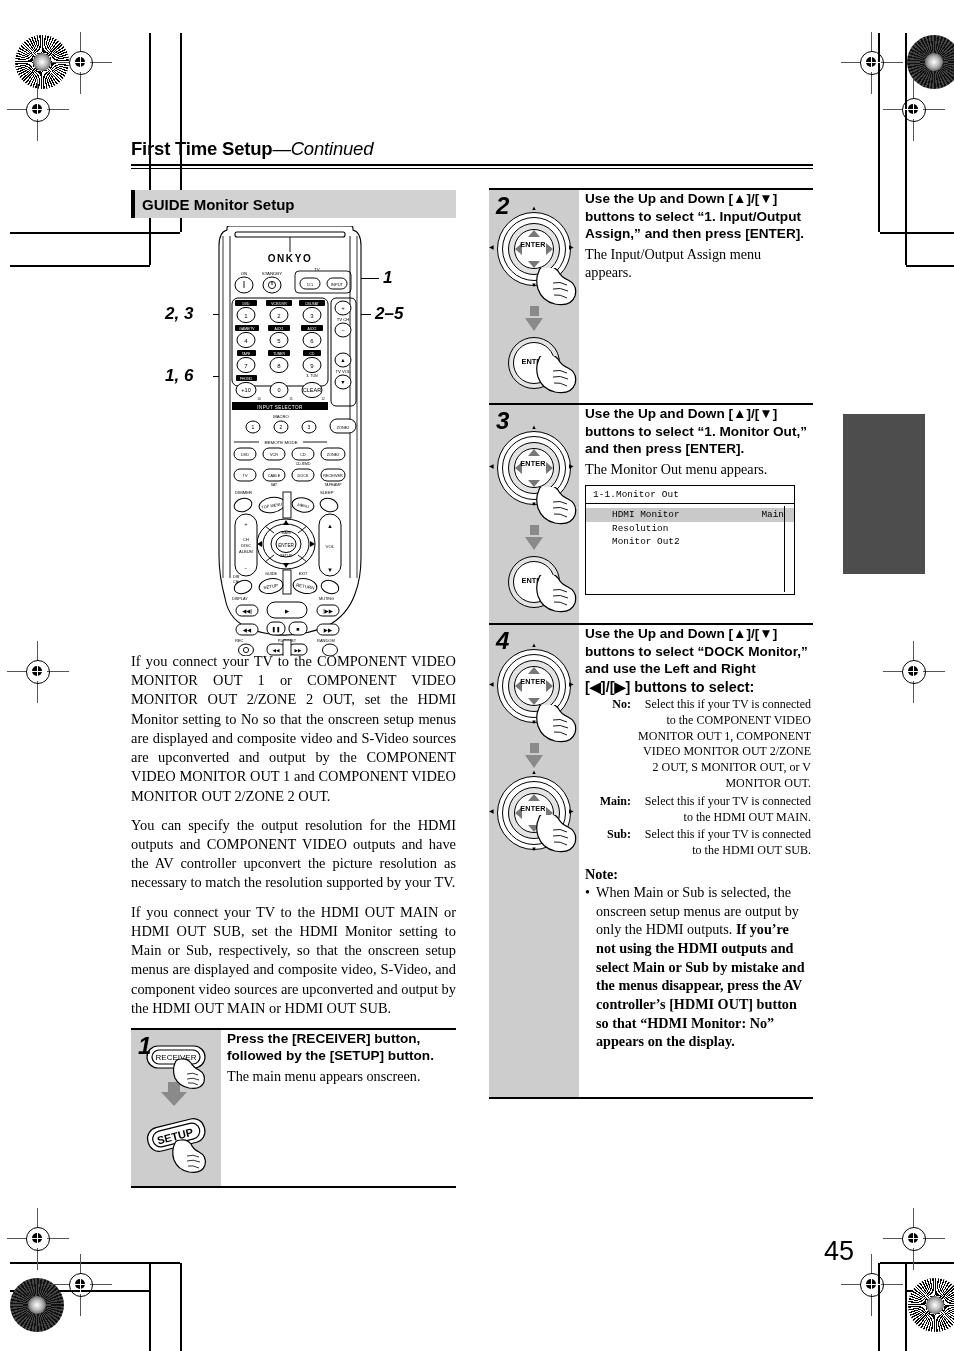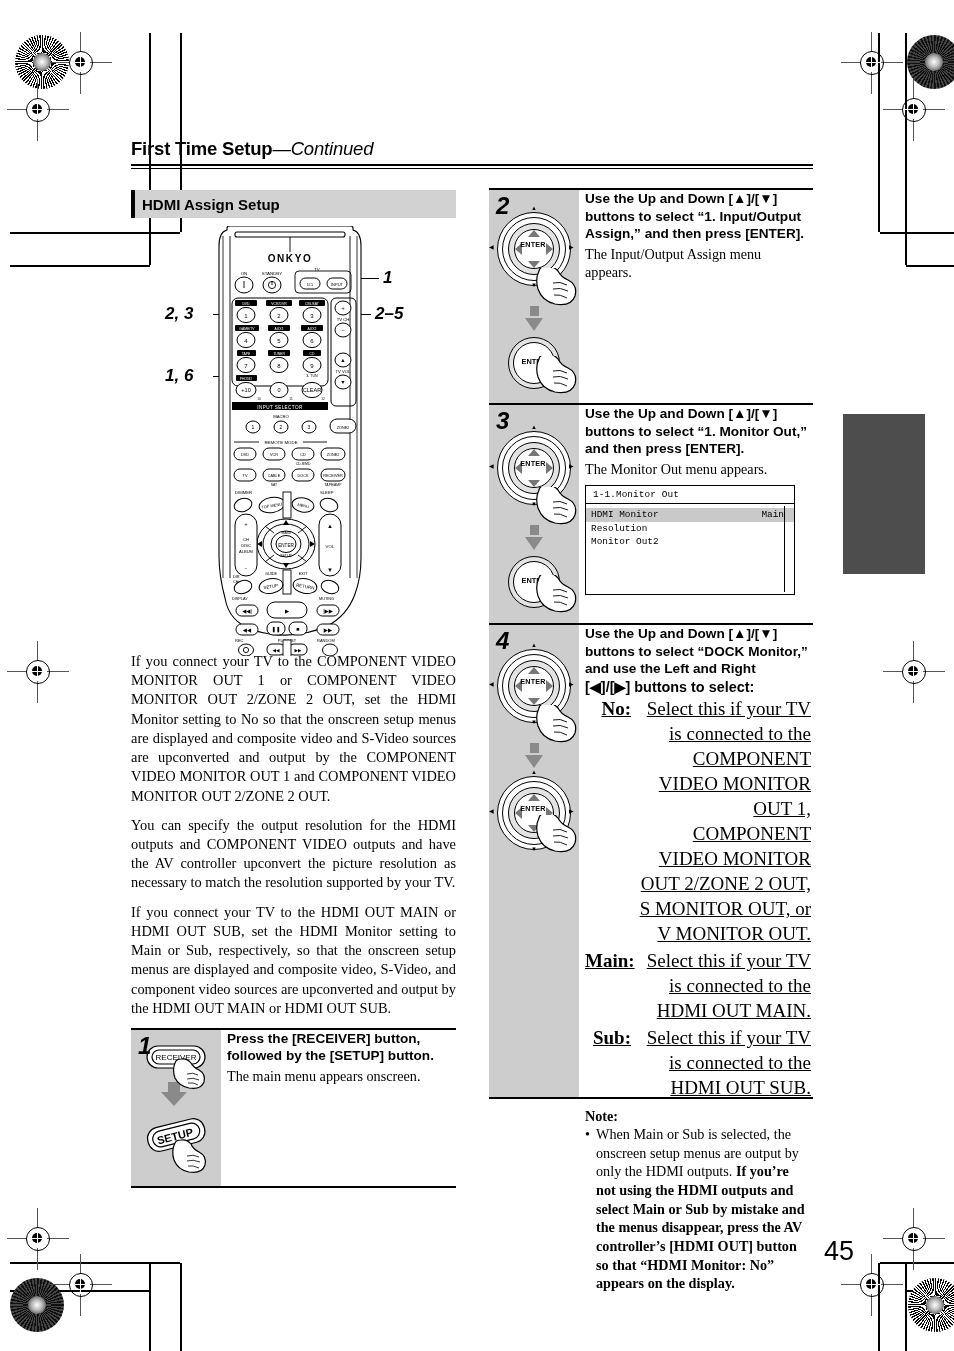--- a/index.html
+++ b/index.html
@@ -87,27 +87,27 @@
   .enterbtn .o2{position:absolute;left:5px;top:5px;width:40px;height:40px;border:1.2px solid #000;border-radius:50%;background:#fff;}
   .enterbtn .lbl{position:absolute;left:0;top:20px;width:52px;text-align:center;font-family:"Liberation Sans",sans-serif;font-size:7.4px;font-weight:bold;}
 
   .downarrow{width:0;height:0;margin:2px auto;border-left:9px solid transparent;border-right:9px solid transparent;border-top:13px solid #8a8a8a;}
   .downarrow-stem{width:9px;height:10px;background:#8a8a8a;margin:0 auto;}
 
   
   .osd{border:1.4px solid #000;background:#fff;font-family:"Liberation Mono",monospace;font-size:9.4px;}
   .osd .osd-head{padding:3px 7px;border-bottom:1.2px solid #000;letter-spacing:.1px;}
   .osd .osd-body{position:relative;height:86px;padding:4px 0 0 0;}
-  .osd .row{display:flex;justify-content:space-between;padding:0 10px 0 5px;line-height:1.42;}
+  .osd .row{display:flex;justify-content:space-between;padding:0 10px 0 26px;line-height:1.42;}
   .osd .row.sel{background:#c9c9c9;}
   .osd .scroll{position:absolute;right:9px;top:2px;bottom:2px;width:1.2px;background:#000;}
 
   
   .deflist{margin-top:1px;}
-  .defrow{display:flex;font-size:19px;line-height:1.315;text-decoration:underline;}
+  .defrow{display:flex;font-size:12px;line-height:1.315;}
   .defrow .dt{width:46px;flex:0 0 46px;text-align:right;font-weight:bold;padding-right:6px;}
   .defrow .dd{flex:1;text-align:right;}
   .note-h{font-weight:bold;font-size:14.2px;margin-top:7px;}
   .note-b{display:flex;font-size:14.2px;line-height:1.315;}
   .note-b .bullet{width:11px;flex:0 0 11px;}
   .note-b b{font-weight:bold;}
 
   .pagenum{position:absolute;right:100px;bottom:84px;font-family:"Liberation Sans",sans-serif;font-size:27px;}
 </style>
 </head>
@@ -226,21 +226,21 @@
     <span>First Time Setup</span><span class="cont">—Continued</span>
   </div>
   <div class="rule-thick"></div>
   <div class="rule-thin"></div>
 </div>
 
 <div class="leftcol">
 
   <div class="sec-head">
     <div class="bar"></div>
-    <div class="txt">HDMI Assign Setup</div>
+    <div class="txt">GUIDE Monitor Setup</div>
   </div>
 
   <div class="remote-area">
 
     <span class="callout" style="left:252px;top:42px;">1</span>
     <span class="callout" style="left:244px;top:78px;">2–5</span>
     <span class="callout" style="left:34px;top:78px;">2, 3</span>
     <span class="callout" style="left:34px;top:140px;">1, 6</span>
     <div class="lead" style="left:180px;top:52px;width:68px;"></div>
     <div class="lead" style="left:178px;top:88px;width:62px;"></div>

